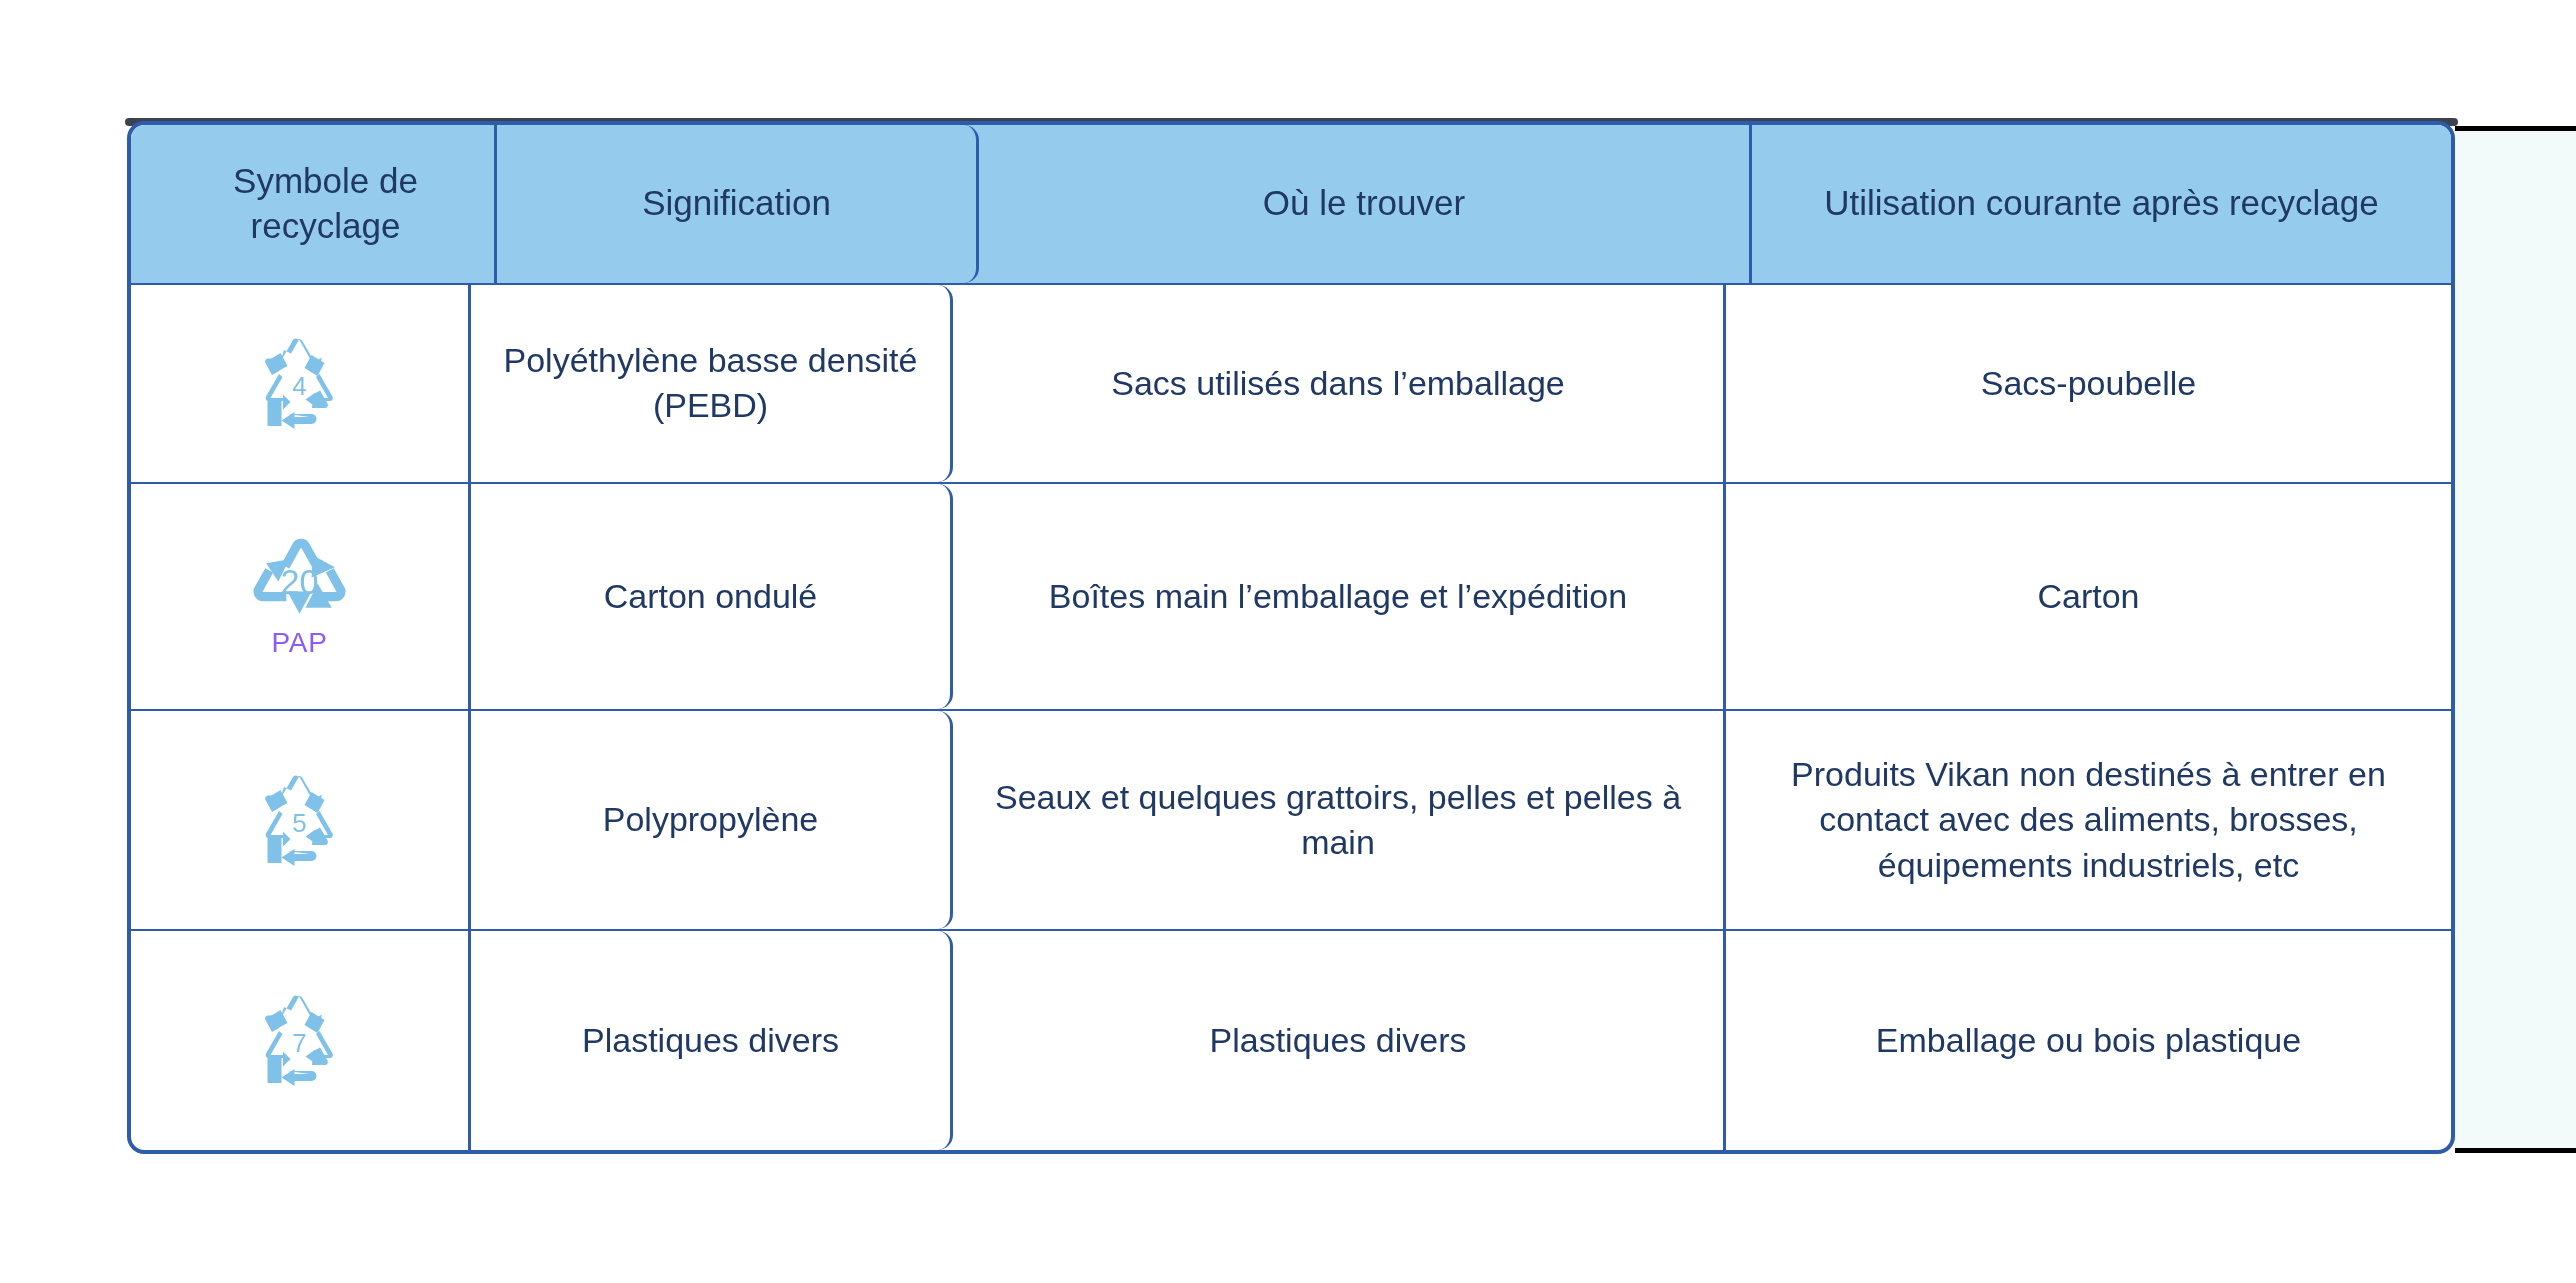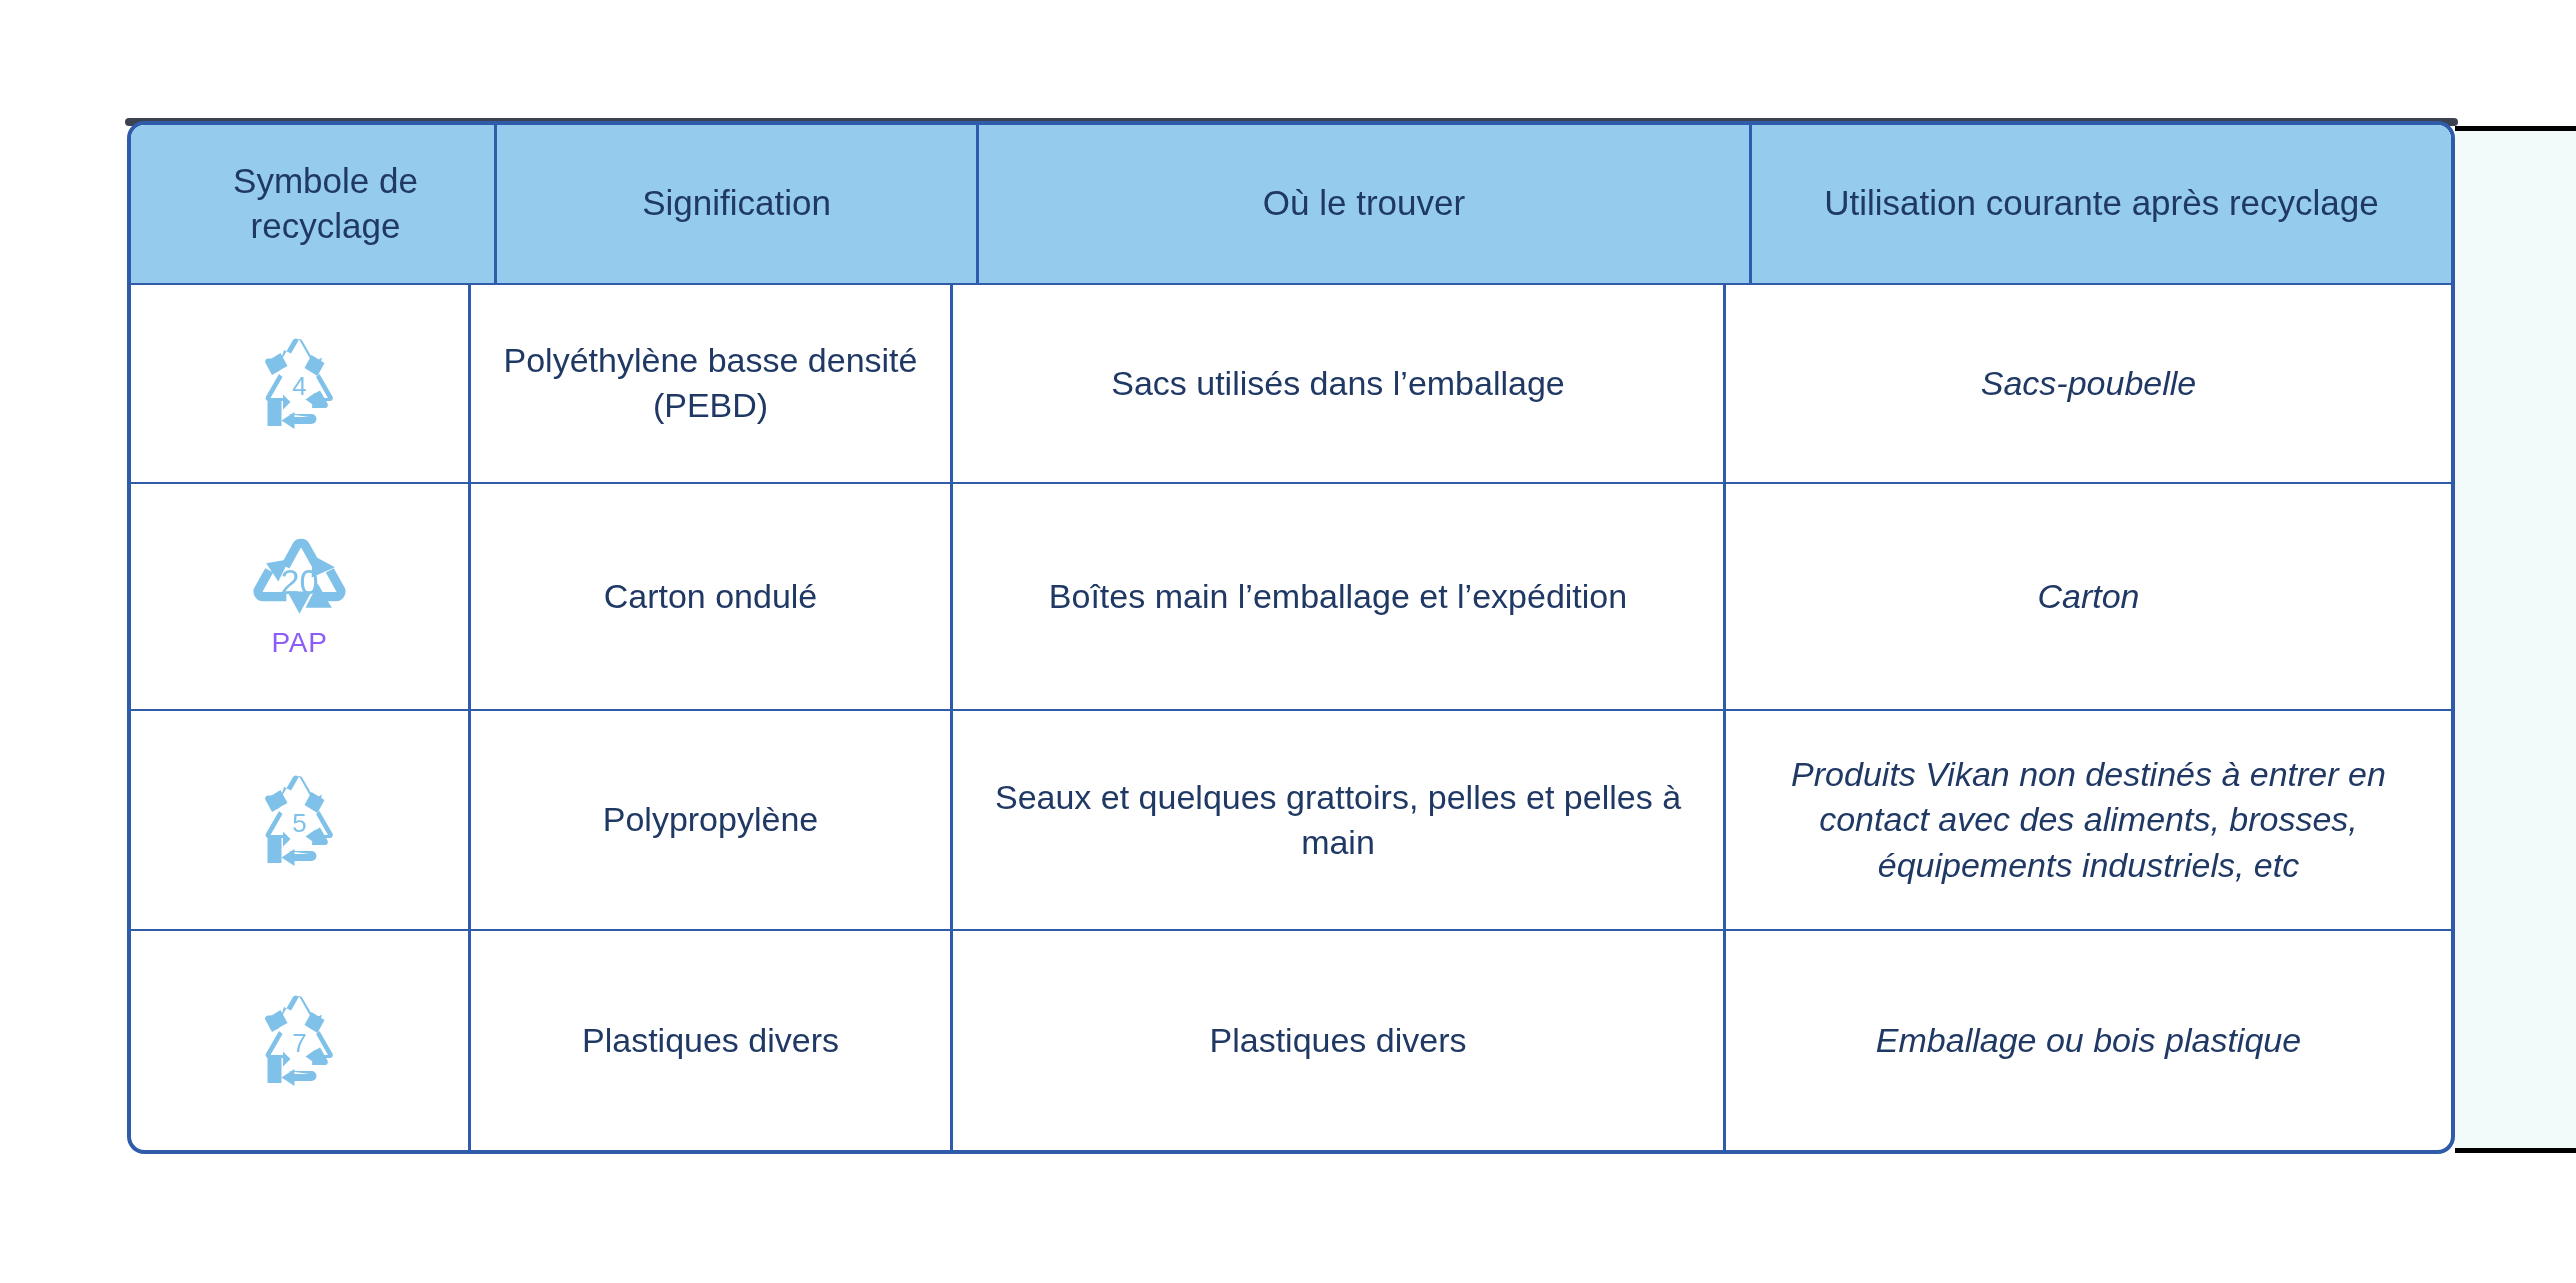--- a/index.html
+++ b/index.html
@@ -65,25 +65,25 @@
   .cell{
     box-sizing:border-box;
     display:flex;align-items:center;justify-content:center;
     text-align:center;
     color:#1f3864;
     font-size:34px;
     line-height:1.34;
     padding:0 23px;
     border-right:3.4px solid #2e5caa;
   }
-  .cell:last-child{border-right:none;font-style:italic;}
+  .cell:last-child{border-right:none;}
 
   
   .c0{width:340px;flex:0 0 340px;}
-  .c1{width:482px;flex:0 0 482px;}
+  .c1{width:482px;flex:0 0 482px;border-radius:15px;}
   .c2{width:773px;flex:0 0 773px;}
   .c3{flex:1 1 auto;}
 
   .r1{height:201px;}
   .r2{height:229px;}
   .r3{height:221px;}
   .r4{height:221px;}
 
   .sym-wrap{
     display:flex;flex-direction:column;align-items:center;justify-content:center;

